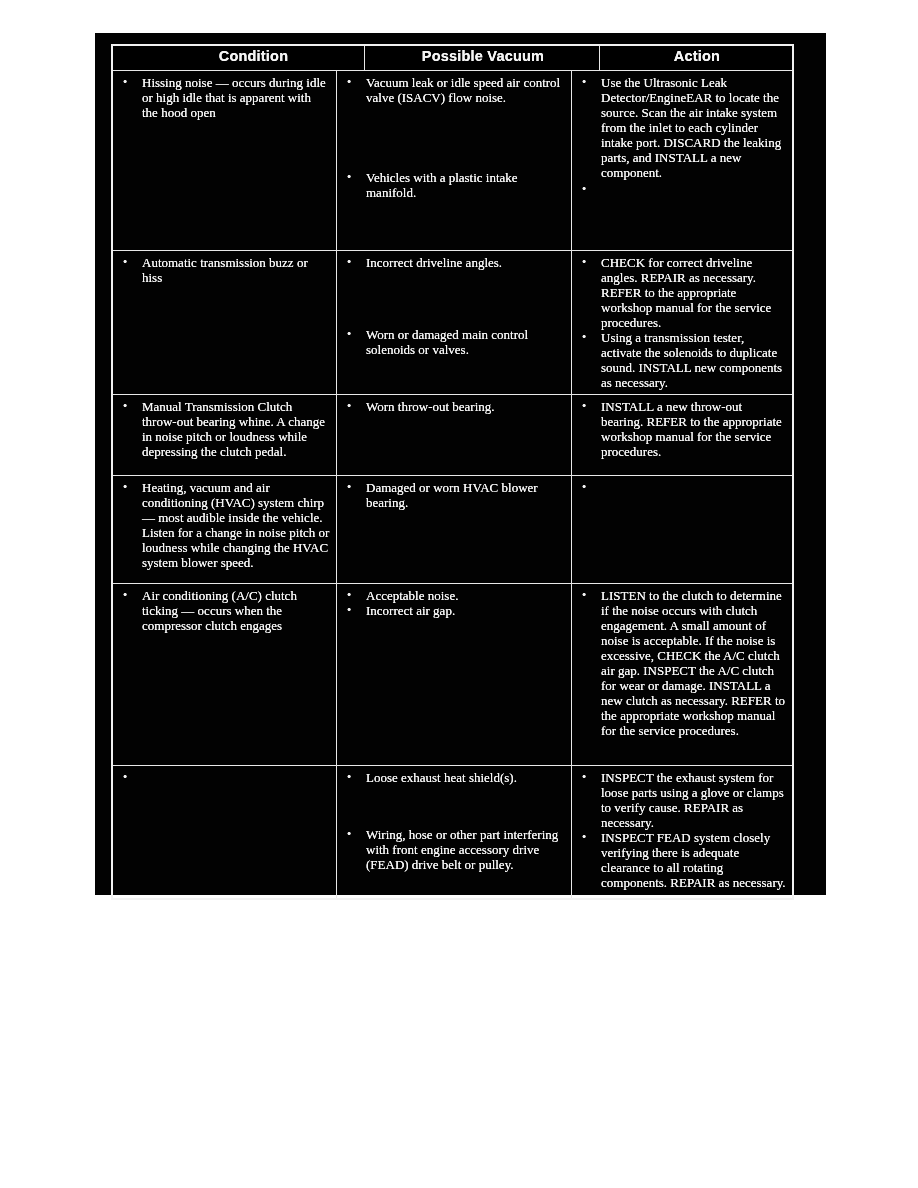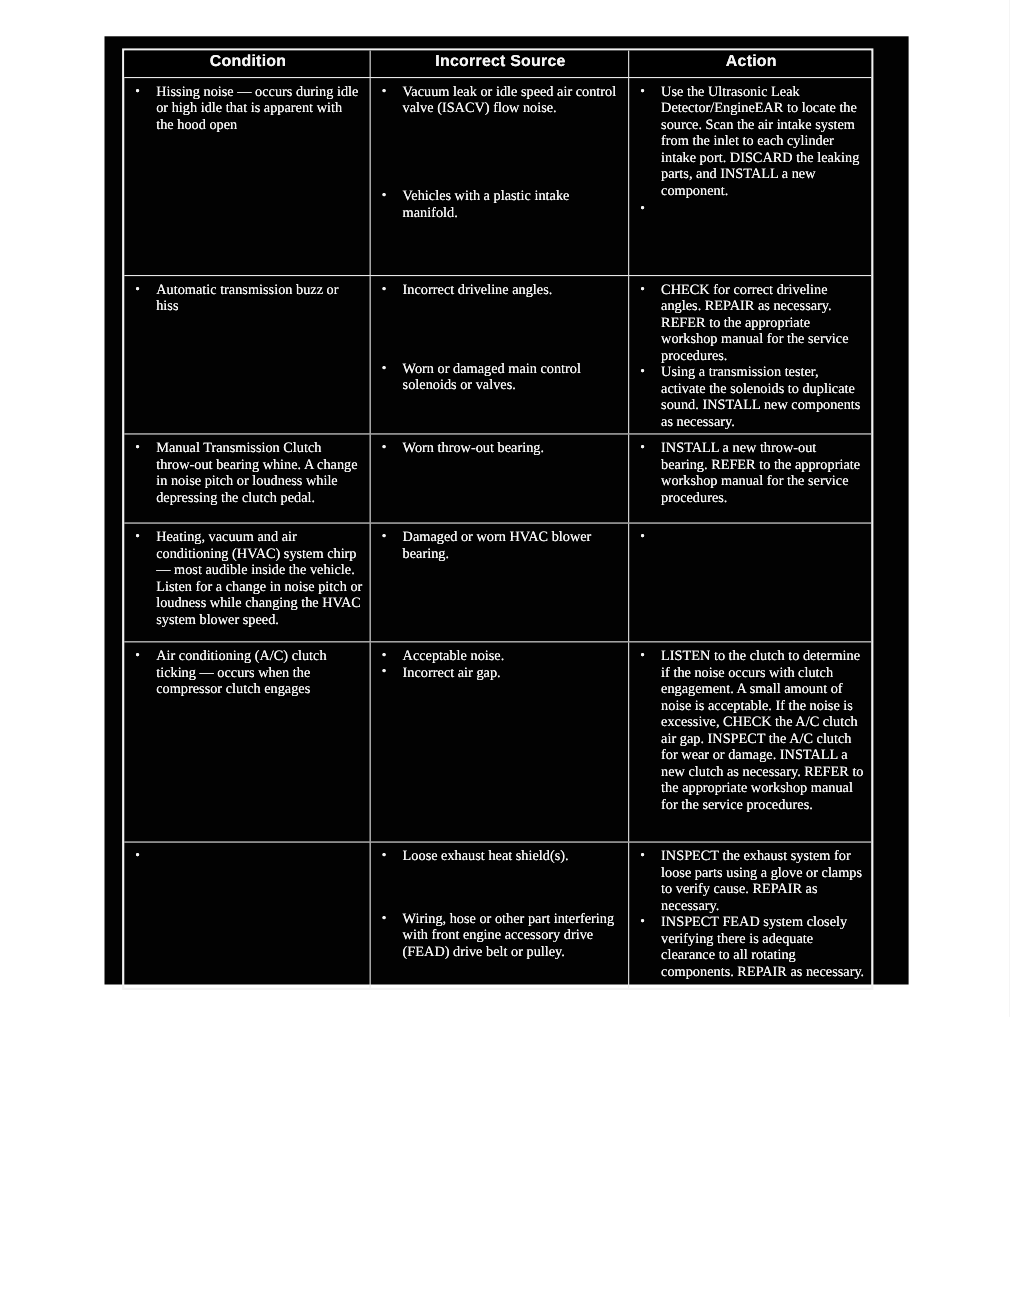--- a/index.html
+++ b/index.html
@@ -21,21 +21,21 @@
   
   .dtable {
     position: absolute;
     left: 16px; top: 11px;
     width: 683px;
     border: 2px solid #f2f2f2;
     color: #f4f4f4;
   }
 
   .trow { display: flex; border-top: 1px solid #e8e8e8; }
-  .trow:first-child { border-top: none; }
+  .trow:first-child { border-top: none; padding-left: 28px; }
 
   .cell {
     padding: 4px 6px 4px 8px;
     border-left: 1px solid #e8e8e8;
     font-size: 13px;
     line-height: 15px;
     text-shadow: 0 0 0.6px #ffffff; 
   }
   .cell:first-child { border-left: none; }
   .c1 { width: 223px; }
@@ -88,21 +88,21 @@
   }
 </style>
 </head>
 <body>
 
 <div class="scan">
   <div class="dtable">
 
     <div class="trow thead">
       <div class="cell c1">Condition</div>
-      <div class="cell c2">Incorrect Source</div>
+      <div class="cell c2">Possible Vacuum</div>
       <div class="cell c3">Action</div>
     </div>
 
     <div class="trow r1">
       <div class="cell c1">
         <div class="item">
           <span class="bullet">•</span>
           <span class="itext">Hissing noise — occurs during idle or high idle that is apparent with the hood open</span>
         </div>
       </div>

